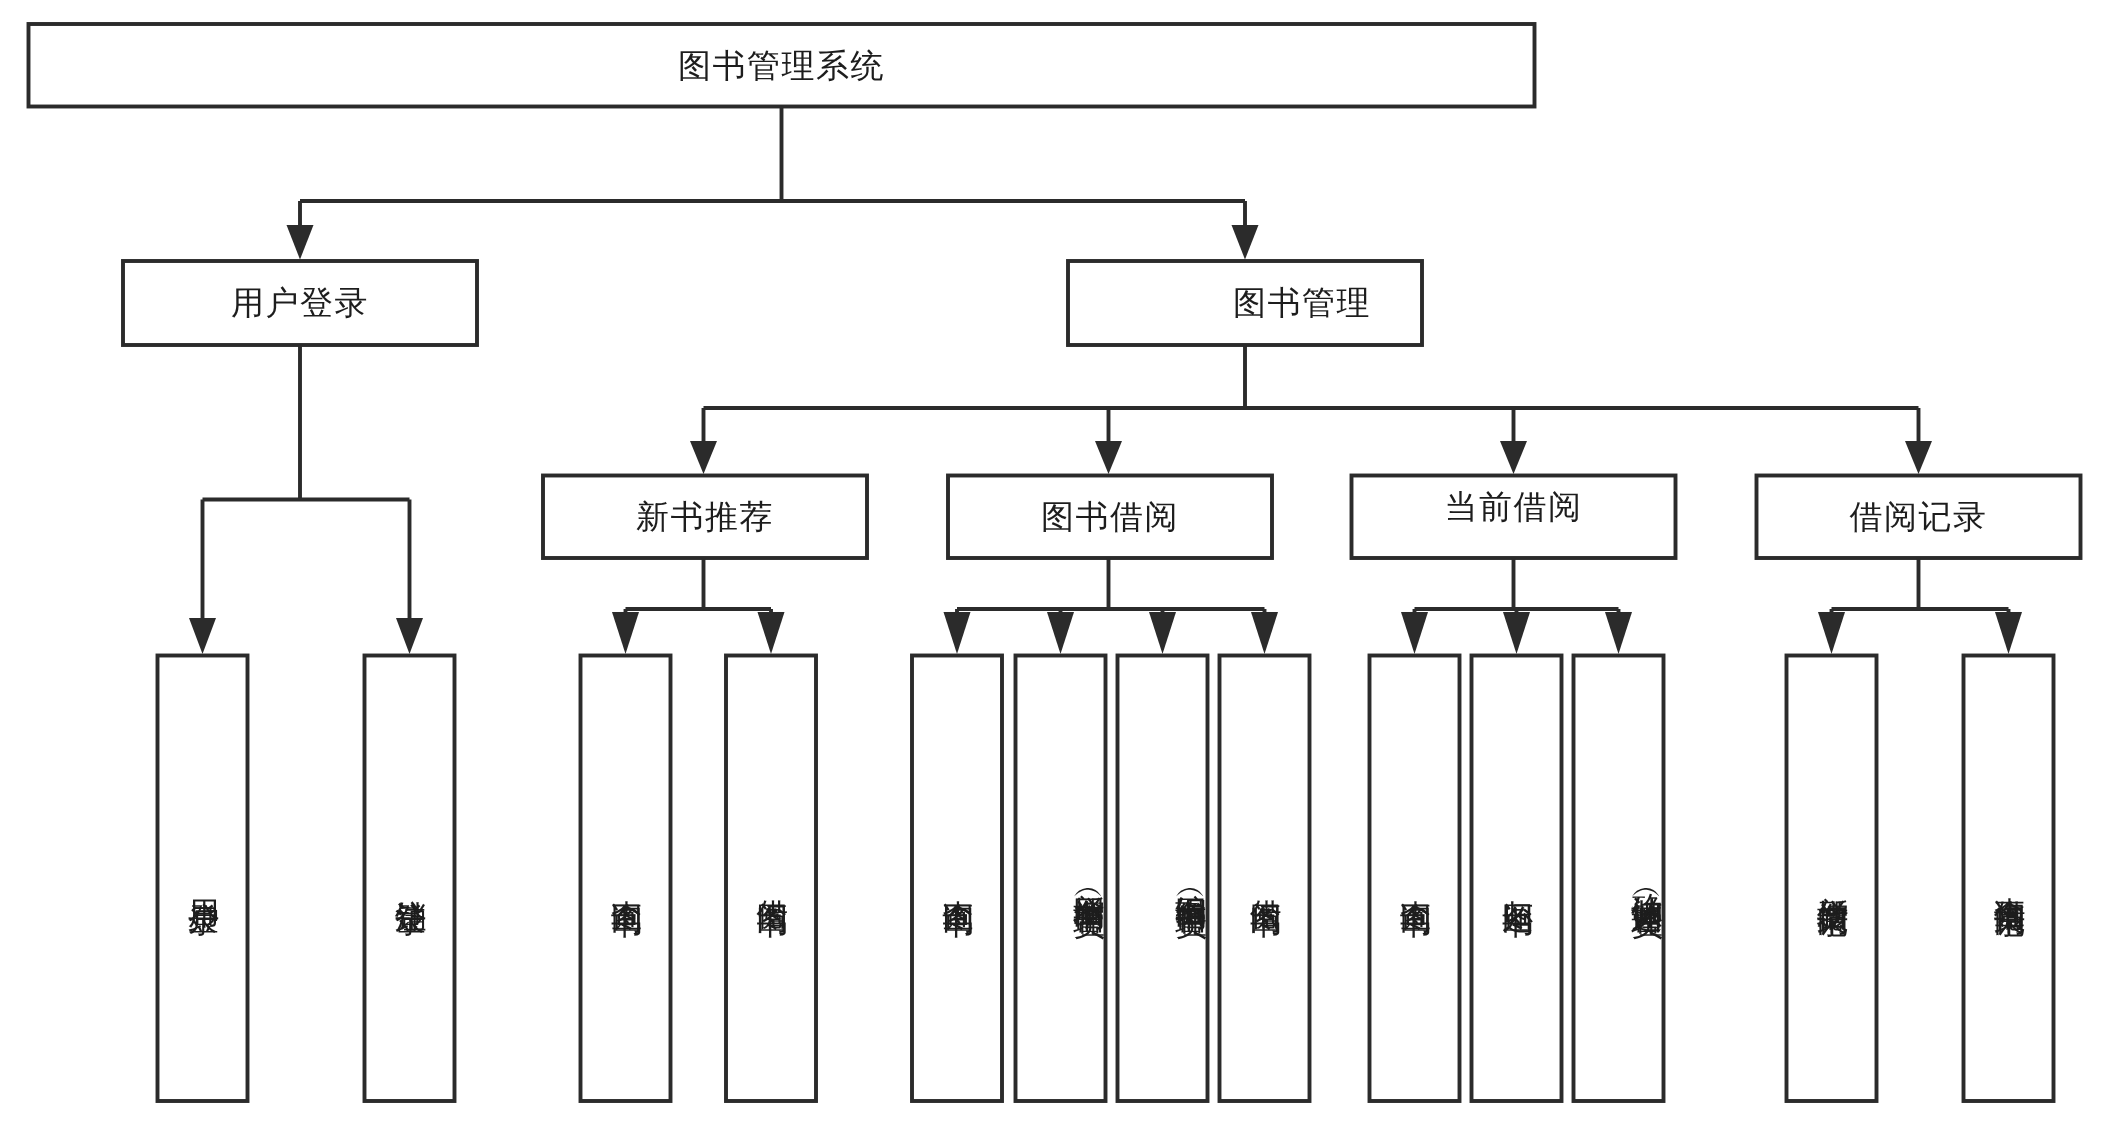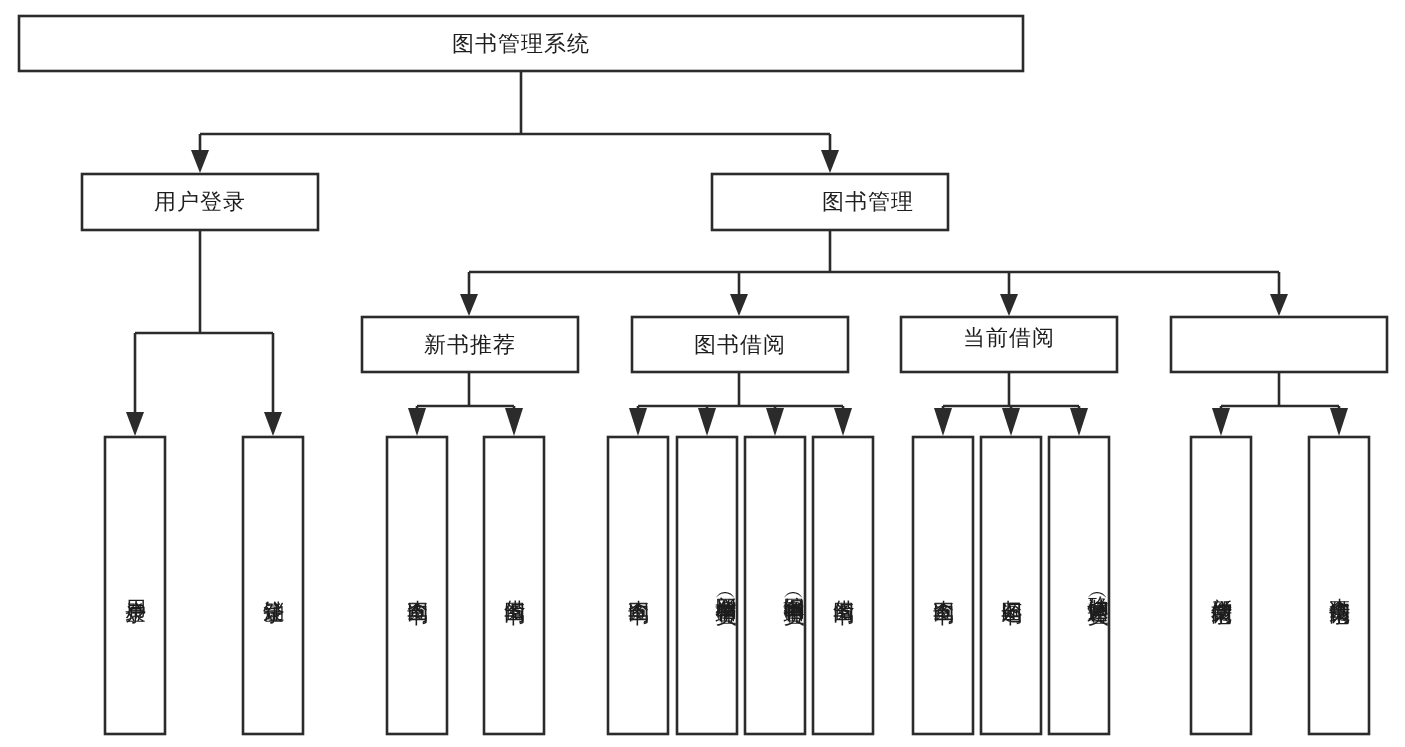--- a/index.html
+++ b/index.html
@@ -189,20 +189,23 @@
 
   <div class="hlabel-wrap" style="left:632px; top:317px; width:216px; height:55px;">
     <span>图书借阅</span>
   </div>
   <div class="hlabel-wrap" style="left:362px; top:317px; width:216px; height:55px;">
     <span>新书推荐</span>
   </div>
   <div class="hlabel-wrap" style="left:901px; top:303px; width:216px; height:70px;">
     <span>当前借阅</span>
   </div>
+  <div class="hlabel-wrap" style="left:1171px; top:317px; width:216px; height:55px;">
+    <span>借阅记录</span>
+  </div>
 
   <div class="vlabel-wrap" style="left:105px; top:437px; width:60px; height:297px;">
     <span>用户登录</span>
   </div>
   <div class="vlabel-wrap" style="left:243px; top:437px; width:60px; height:297px;">
     <span>注销登录</span>
   </div>
 
   <div class="vlabel-wrap" style="left:387px; top:437px; width:60px; height:297px;">
     <span>查询图书</span>

